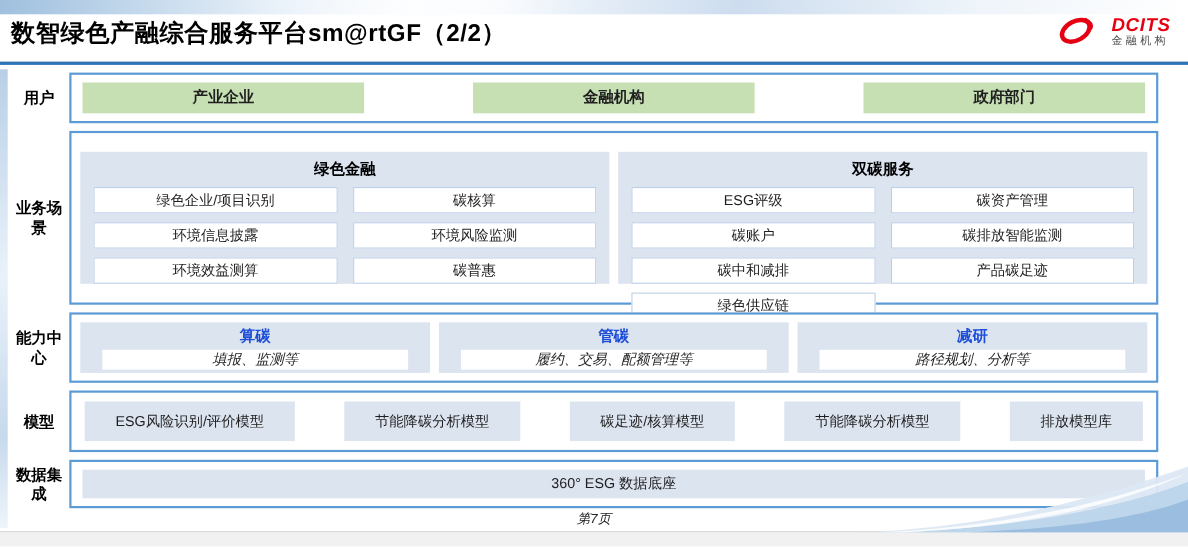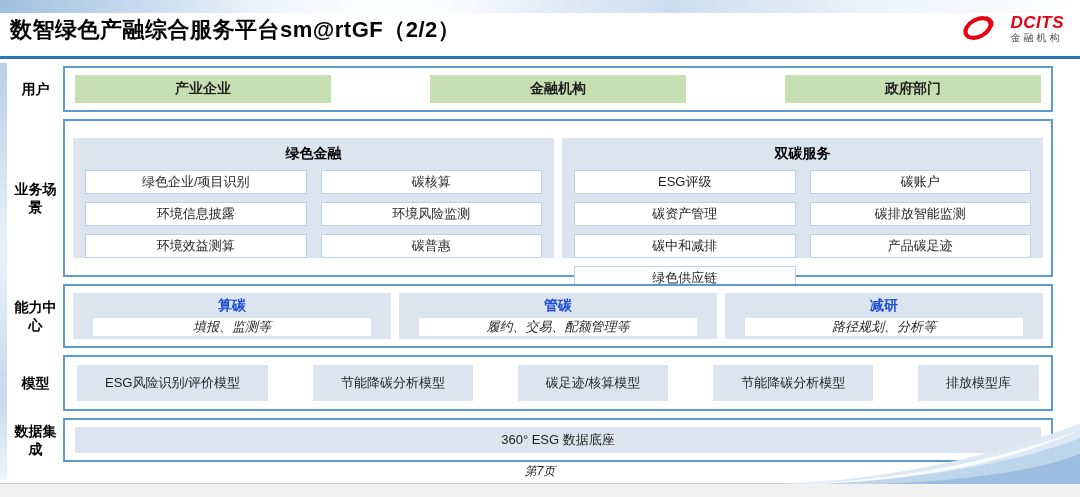--- a/index.html
+++ b/index.html
@@ -119,22 +119,22 @@
             <div class="scen-item">环境风险监测</div>
             <div class="scen-item">环境效益测算</div>
             <div class="scen-item">碳普惠</div>
           </div>
         </div>
 
         <div class="scen-col">
           <div class="scen-col-title">双碳服务</div>
           <div class="scen-grid">
             <div class="scen-item">ESG评级</div>
+            <div class="scen-item">碳资产管理</div>
             <div class="scen-item">碳账户</div>
-            <div class="scen-item">碳资产管理</div>
             <div class="scen-item">碳排放智能监测</div>
             <div class="scen-item">碳中和减排</div>
             <div class="scen-item">产品碳足迹</div>
             <div class="scen-item">绿色供应链</div>
           </div>
         </div>
 
 
       </div>
     </div>

